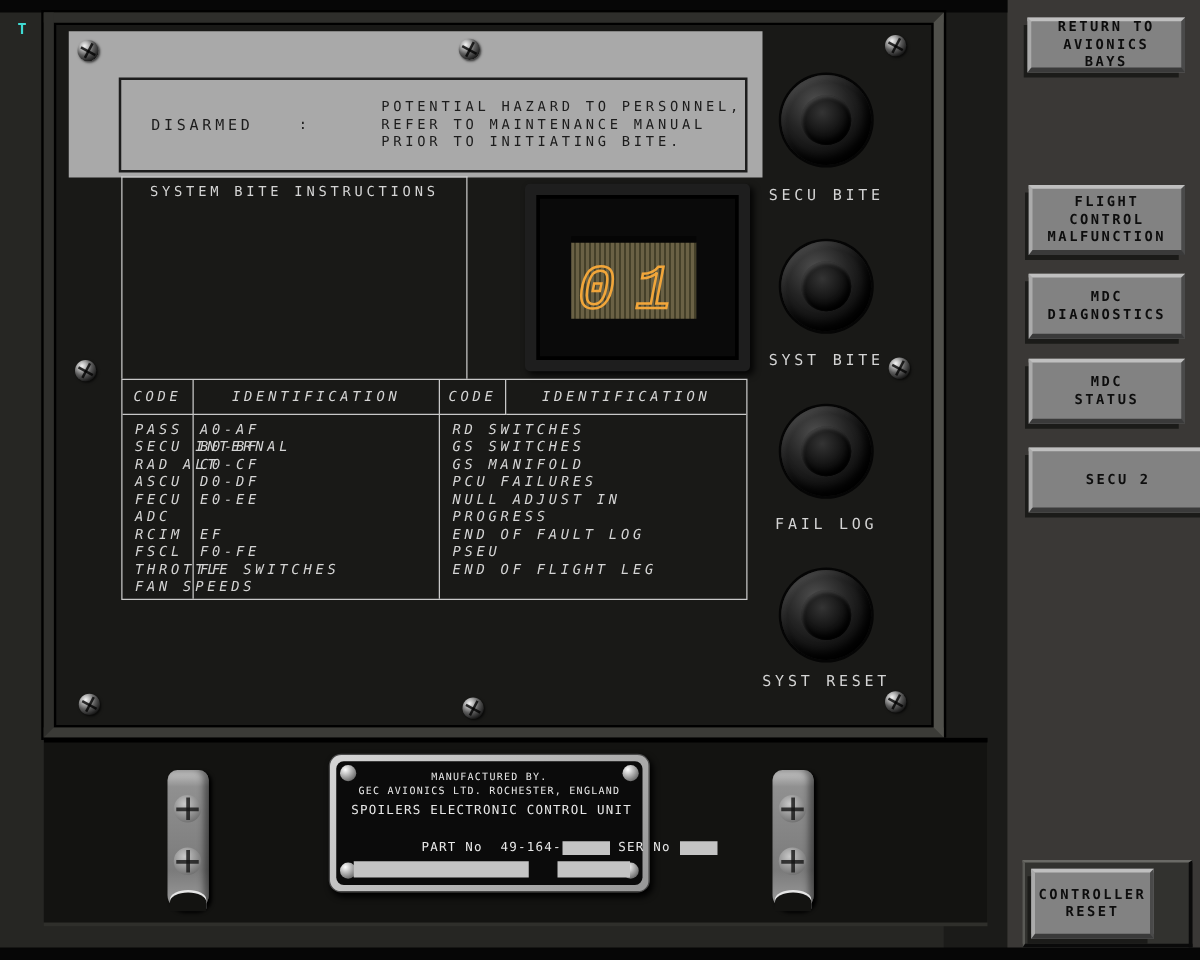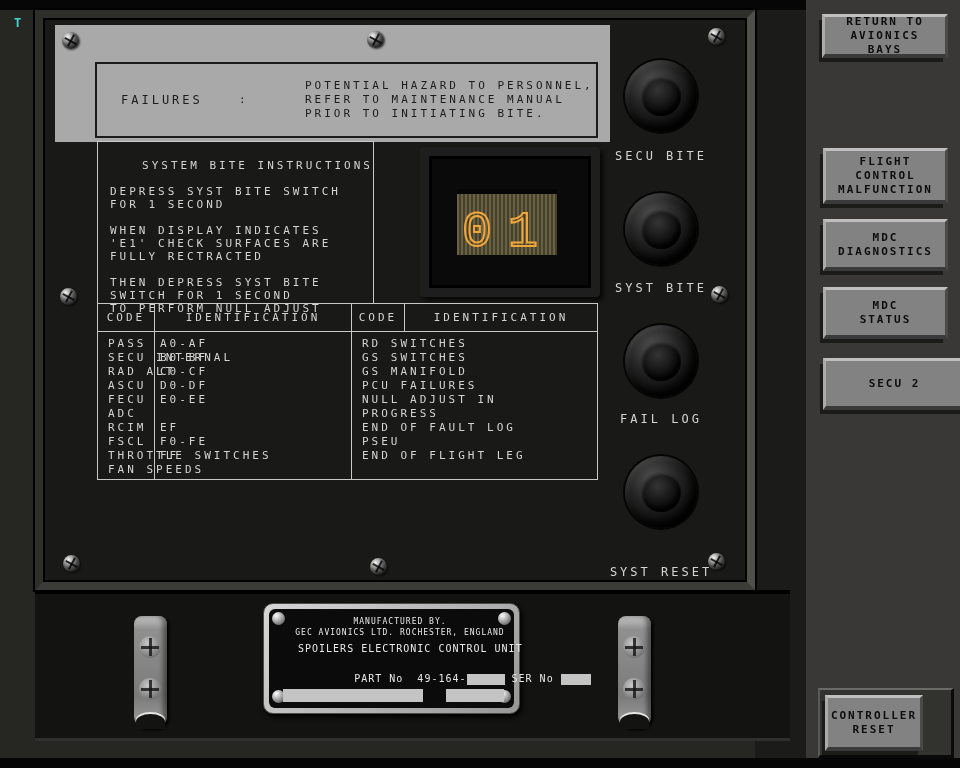--- a/index.html
+++ b/index.html
@@ -42,33 +42,34 @@
   .warning-colon { width:22px; }
   .warning-lines { white-space:pre;margin-left:44px; }
 
   
   .ptext { color:#d4d4d4; font-size:11px; letter-spacing:3px; line-height:13px; }
 
   .instr-box {
     left:97px; top:141px; width:277px; height:162px;
     border:1px solid #c8c8c8; border-bottom:0;
   }
-  .instr-title { text-align:right; padding-top:17px; }
+  .instr-title { text-align:center; padding-top:5px; }
   .instr-lines { white-space:pre; padding:13px 0 0 12px; }
 
   
   .display-bezel {
     left:420px; top:147px; width:180px; height:150px;
     background:#0a0a0a; border:9px solid #1e1e1e; border-radius:4px;
     box-shadow: inset 0 0 0 3px #000, 3px 3px 5px rgba(0,0,0,.8);
   }
   .display-screen {
     position:absolute; left:28px; top:33px; width:100px; height:66px;
     background: repeating-linear-gradient(90deg, #6a6145 0 2px, #454029 2px 4px);
     border-top:5px solid #050505;
+    font-style:italic;
   }
 
   
   .knob {
     left:625px; width:72px; height:72px; border-radius:50%;
     background: radial-gradient(circle at 38% 30%, #4e4e4e 0%, #242424 38%, #0a0a0a 72%);
     box-shadow: inset -4px -5px 8px #000, inset 2px 3px 4px rgba(255,255,255,.10), 0 0 0 2px #050505;
   }
   .knob::after {
     content:""; position:absolute; left:22%; top:22%; width:56%; height:56%;
@@ -78,21 +79,21 @@
   }
   .switch-label { left:586px; width:150px; text-align:center;
     color:#d4d4d4; font-size:12px; letter-spacing:3px; }
 
   
   .codes-table {
     left:97px; top:303px; width:501px; height:177px;
     border:1px solid #c8c8c8;
     display:grid; grid-template-columns:57px 197px 53px 1fr; grid-template-rows:28px 1fr;
   }
-  .cell { white-space:pre; }
+  .cell { white-space:pre;font-style:italic; }
   .cb1,.cb2,.cb3 { border-right:1px solid #c8c8c8; }
   .th { border-bottom:1px solid #c8c8c8; display:flex; align-items:center; justify-content:center; }
   .tdc { padding:5px 0 0 5px; line-height:14px; }
   .tdi { padding:5px 0 0 10px; line-height:14px; }
 
   .system-box {
     left:97px; top:480px; width:501px; height:71px;
     border:1px solid #c8c8c8; padding:7px 0 0 24px;
     white-space:pre; line-height:14px;
   }
@@ -131,21 +132,21 @@
 
   .plate {
     left:263px; top:603px; width:257px; height:111px;
     background: linear-gradient(135deg,#d6d6d6,#979797);
     border:1px solid #4a4a4a; border-radius:10px; padding:5px;
     box-shadow: 2px 3px 5px #000;
   }
   .plate-inner {
     position:relative; width:100%; height:100%;
     background:#0b0b0b; border-radius:6px; color:#e8e8e8;
-    padding-top:7px; text-align:center;padding-left:17px;
+    padding-top:7px; text-align:center;
   }
   .rivet {
     position:absolute; width:13px; height:13px; border-radius:50%;
     background: radial-gradient(circle at 33% 28%, #ffffff, #a8a8a8 45%, #5a5a5a 85%);
   }
   .plate-small { font-size:8px; letter-spacing:1px; line-height:11px; }
   .plate-mid   { font-size:10px; letter-spacing:1px; line-height:13px; text-align:left; padding-left:12px; margin-top:4px; white-space:pre; }
   .blank { display:inline-block; background:#c4c4c4; height:11px; vertical-align:middle; }
   .plate-bars { position:absolute; bottom:6px; left:14px; right:10px; display:flex; justify-content:space-between; }
 
@@ -177,60 +178,50 @@
   <div class="abs right-col"></div>
   <div class="abs top-bar"></div>
   <div class="abs bottom-bar"></div>
   <div class="abs t-mark">T</div>
 
   <div class="abs unit-panel"></div>
   <div class="abs tray"></div>
 
   <div class="abs gray-plate"></div>
   <div class="abs warning-box">
-    <div class="warning-label">FAILURES</div>
+    <div class="warning-label">DISARMED</div>
     <div class="warning-colon">:</div>
     <div class="warning-lines">POTENTIAL HAZARD TO PERSONNEL,
 REFER TO MAINTENANCE MANUAL
 PRIOR TO INITIATING BITE.</div>
   </div>
 
   <div class="abs instr-box ptext">
     <div class="instr-title">SYSTEM BITE INSTRUCTIONS</div>
-    <div class="instr-lines">DEPRESS SYST BITE SWITCH
-FOR 1 SECOND
-
-WHEN DISPLAY INDICATES
-'E1' CHECK SURFACES ARE
-FULLY RECTRACTED
-
-THEN DEPRESS SYST BITE
-SWITCH FOR 1 SECOND
-TO PERFORM NULL ADJUST</div>
   </div>
 
   <div class="abs display-bezel">
     <div class="display-screen">
       <svg viewBox="0 0 100 61" width="100" height="61">
         <text x="5" y="52" font-family="Liberation Mono, monospace" font-size="50" letter-spacing="16" fill="none" stroke="#f2a63a" stroke-width="2">01</text>
       </svg>
     </div>
   </div>
 
   <div class="abs knob" style="top:60px"></div>
   <div class="abs switch-label" style="top:149px">SECU BITE</div>
 
   <div class="abs knob" style="top:193px"></div>
   <div class="abs switch-label" style="top:281px">SYST BITE</div>
 
   <div class="abs knob" style="top:325px"></div>
   <div class="abs switch-label" style="top:412px">FAIL LOG</div>
 
   <div class="abs knob" style="top:456px"></div>
-  <div class="abs switch-label" style="top:565px">SYST RESET</div>
+  <div class="abs switch-label" style="top:538px">SYST RESET</div>
 
   <div class="abs codes-table ptext">
     <div class="cell th cb1">CODE</div>
     <div class="cell th cb2">IDENTIFICATION</div>
     <div class="cell th cb3">CODE</div>
     <div class="cell th">IDENTIFICATION</div>
     <div class="cell tdi cb2">PASS
 SECU INTERNAL
 RAD ALT
 ASCU

